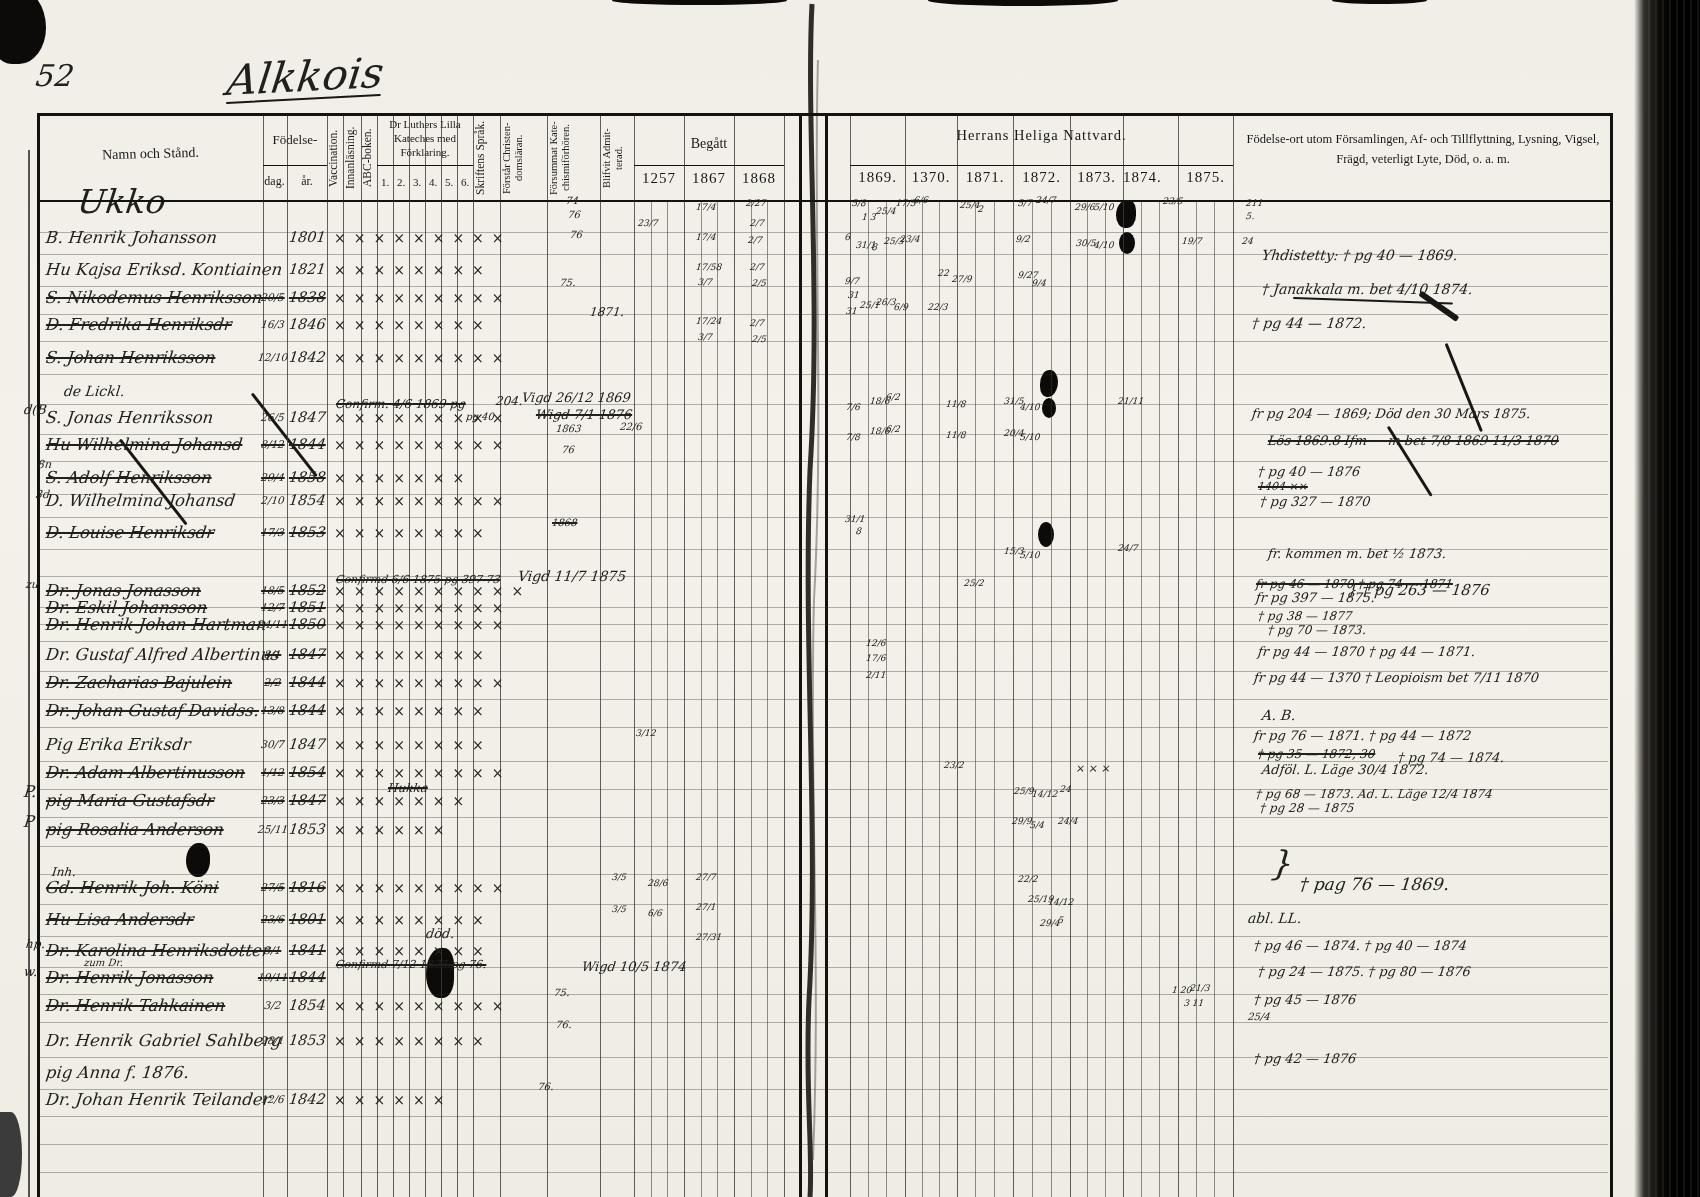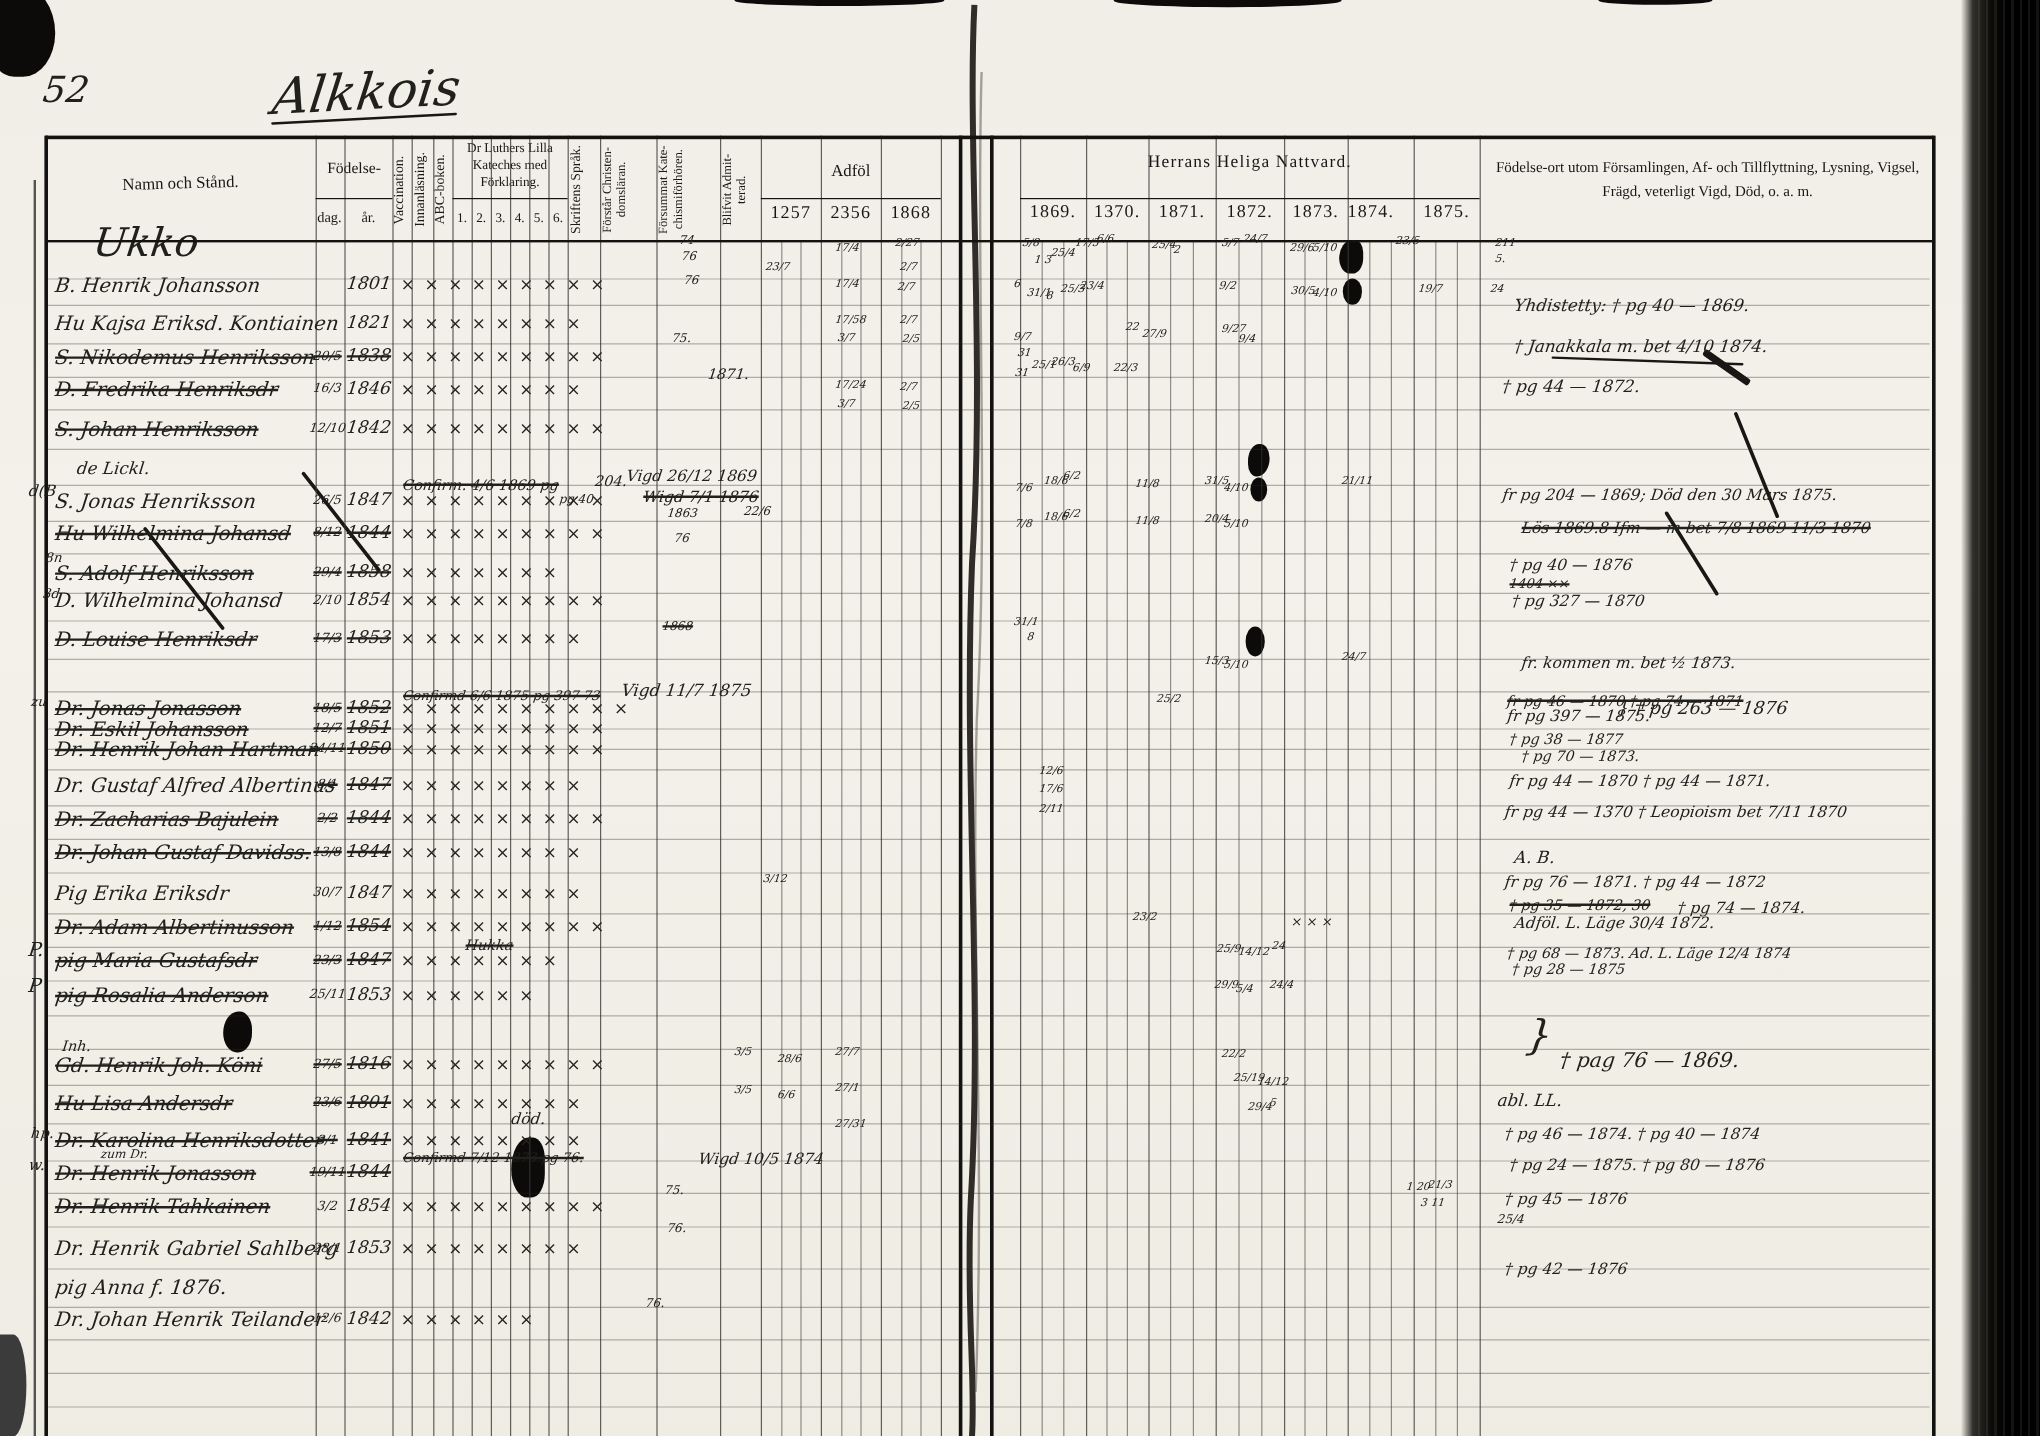--- a/index.html
+++ b/index.html
@@ -42,25 +42,25 @@
   <div class="abs vlab" style="left:344px;top:117px;width:17px;height:82px;">Innanläsning.</div>
   <div class="abs vlab" style="left:361px;top:117px;width:16px;height:82px;">ABC-boken.</div>
 
   <div class="abs print" style="left:378px;top:118px;width:94px;height:44px;text-align:center;font-size:11px;line-height:1.25;">Dr Luthers Lilla Kateches med Förklaring.</div>
 
   <div class="abs vlab" style="left:474px;top:117px;width:26px;height:82px;">Skriftens Språk.</div>
   <div class="abs vlab" style="left:501px;top:117px;width:45px;height:82px;font-size:10.5px;">Förstår Christen- domsläran.</div>
   <div class="abs vlab" style="left:548px;top:117px;width:51px;height:82px;font-size:10.5px;">Försummat Kate- chismiförhören.</div>
   <div class="abs vlab" style="left:601px;top:117px;width:32px;height:82px;font-size:10.5px;">Blifvit Admit- terad.</div>
 
-  <div class="abs print" style="left:634px;top:136px;width:150px;text-align:center;font-size:14px;">Adföl</div>
+  <div class="abs print" style="left:634px;top:136px;width:150px;text-align:center;font-size:14px;">Begått</div>
   <div class="abs print" style="left:850px;top:127px;width:383px;text-align:center;font-size:14.5px;letter-spacing:1px;">Herrans Heliga Nattvard.</div>
 
   <div class="abs print" style="left:1240px;top:132px;width:366px;text-align:center;font-size:12.5px;">Födelse-ort utom Församlingen, Af- och Tillflyttning, Lysning, Vigsel,</div>
-  <div class="abs print" style="left:1240px;top:152px;width:366px;text-align:center;font-size:12.5px;">Frägd, veterligt Vigd, Död, o. a. m.</div>
+  <div class="abs print" style="left:1240px;top:152px;width:366px;text-align:center;font-size:12.5px;">Frägd, veterligt Lyte, Död, o. a. m.</div>
 
   <svg class="band" style="left:0;top:0;" width="1700" height="1197" viewBox="0 0 1700 1197">
     <path d="M812,4 C806,120 821,300 810,470 C803,650 819,830 809,1000 C805,1090 813,1150 810,1197" stroke="#14110e" stroke-width="5" fill="none" opacity="0.88"></path>
     <path d="M818,60 C813,220 824,420 814,600 C809,780 821,960 813,1160" stroke="#45403a" stroke-width="2" fill="none" opacity="0.45"></path>
   </svg>
 
   <div class="band" style="left:1634px;top:0;width:66px;height:1197px;
               background:linear-gradient(90deg,rgba(20,18,15,0) 0,#32302b 10px,#0b0a08 26px,#000 40px);"></div>
   <div class="band" style="left:1648px;top:0;width:52px;height:1197px;opacity:.5;
               background:repeating-linear-gradient(90deg,rgba(235,230,220,.16) 0 2px,transparent 2px 7px);"></div>
@@ -179,21 +179,21 @@
     <div class="rule" style="top: 1116px; left: 40px; width: 1568px;"></div>
     <div class="rule" style="top: 1144px; left: 40px; width: 1568px;"></div>
     <div class="rule" style="top: 1172px; left: 40px; width: 1568px;"></div>
     <div class="abs print" style="left: 377px; top: 176px; width: 16px; text-align: center; font-size: 11px;">1.</div>
     <div class="abs print" style="left: 393px; top: 176px; width: 16px; text-align: center; font-size: 11px;">2.</div>
     <div class="abs print" style="left: 409px; top: 176px; width: 16px; text-align: center; font-size: 11px;">3.</div>
     <div class="abs print" style="left: 425px; top: 176px; width: 16px; text-align: center; font-size: 11px;">4.</div>
     <div class="abs print" style="left: 441px; top: 176px; width: 16px; text-align: center; font-size: 11px;">5.</div>
     <div class="abs print" style="left: 457px; top: 176px; width: 16px; text-align: center; font-size: 11px;">6.</div>
     <div class="abs print" style="left: 634px; top: 170px; width: 50px; text-align: center; font-size: 15px; letter-spacing: 1px;">1257</div>
-    <div class="abs print" style="left: 684px; top: 170px; width: 50px; text-align: center; font-size: 15px; letter-spacing: 1px;">2356</div>
+    <div class="abs print" style="left: 684px; top: 170px; width: 50px; text-align: center; font-size: 15px; letter-spacing: 1px;">1867</div>
     <div class="abs print" style="left: 734px; top: 170px; width: 50px; text-align: center; font-size: 15px; letter-spacing: 1px;">1868</div>
     <div class="abs print" style="left: 850px; top: 169px; width: 55px; text-align: center; font-size: 15px; letter-spacing: 1px;">1869.</div>
     <div class="abs print" style="left: 905px; top: 169px; width: 52px; text-align: center; font-size: 15px; letter-spacing: 1px;">1370.</div>
     <div class="abs print" style="left: 957px; top: 169px; width: 56px; text-align: center; font-size: 15px; letter-spacing: 1px;">1871.</div>
     <div class="abs print" style="left: 1013px; top: 169px; width: 57px; text-align: center; font-size: 15px; letter-spacing: 1px;">1872.</div>
     <div class="abs print" style="left: 1070px; top: 169px; width: 53px; text-align: center; font-size: 15px; letter-spacing: 1px;">1873.</div>
     <div class="abs print" style="left: 1123px; top: 169px; width: 55px; text-align: left; font-size: 15px; letter-spacing: 1px;">1874.</div>
     <div class="abs print" style="left: 1178px; top: 169px; width: 55px; text-align: center; font-size: 15px; letter-spacing: 1px;">1875.</div>
     <div class="abs hw" style="left: 46px; top: 228px; font-size: 16.5px; white-space: nowrap; max-width: 260px;">B. Henrik Johansson</div>
     <div class="abs hw" style="left: 289px; top: 229px; font-size: 14.5px;">1801</div>

